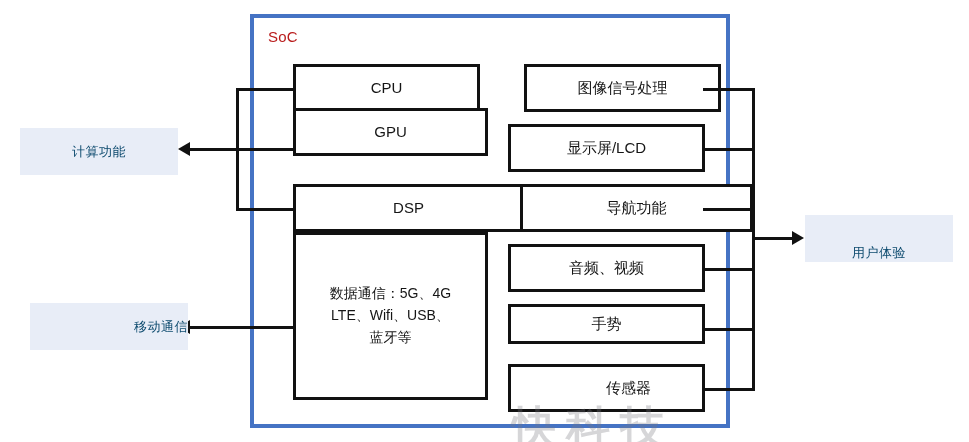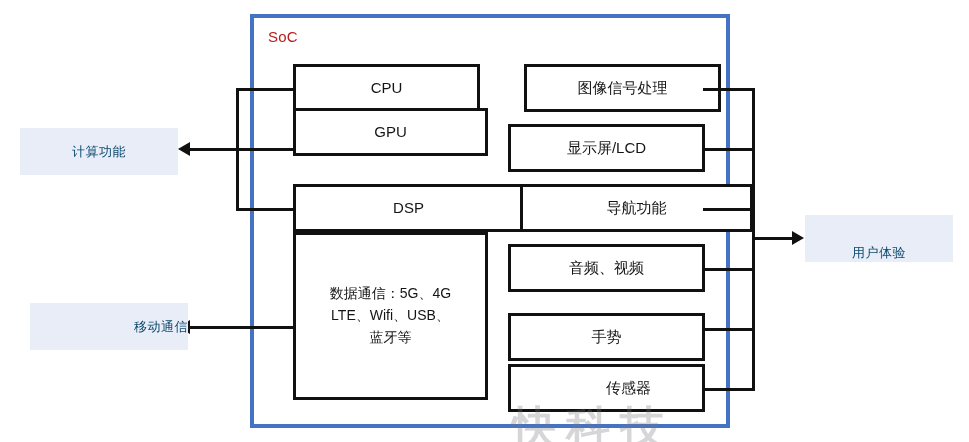--- a/index.html
+++ b/index.html
@@ -138,21 +138,21 @@
   </div>
   <div class="blk" style="left:508px; top:124px; width:197px; height:48px;">
     <span>显示屏/LCD</span>
   </div>
   <div class="blk" style="left:508px; top:184px; width:233px; height:48px;margin-left:12px;">
     <span>导航功能</span>
   </div>
   <div class="blk" style="left:508px; top:244px; width:197px; height:48px;">
     <span>音频、视频</span>
   </div>
-  <div class="blk" style="left:508px; top:304px; width:197px; height:48px;margin-top:9px;">
+  <div class="blk" style="left:508px; top:304px; width:197px; height:40px;">
     <span>手势</span>
   </div>
   <div class="blk" style="left:508px; top:364px; width:197px; height:48px;padding-left:44px;">
     <span>传感器</span>
   </div>
 
   <div class="ln h" style="left:703px; top:88px;  width:52px;"></div>
   <div class="ln h" style="left:703px; top:148px; width:52px;"></div>
   <div class="ln h" style="left:703px; top:208px; width:52px;"></div>
   <div class="ln h" style="left:703px; top:268px; width:52px;"></div>

